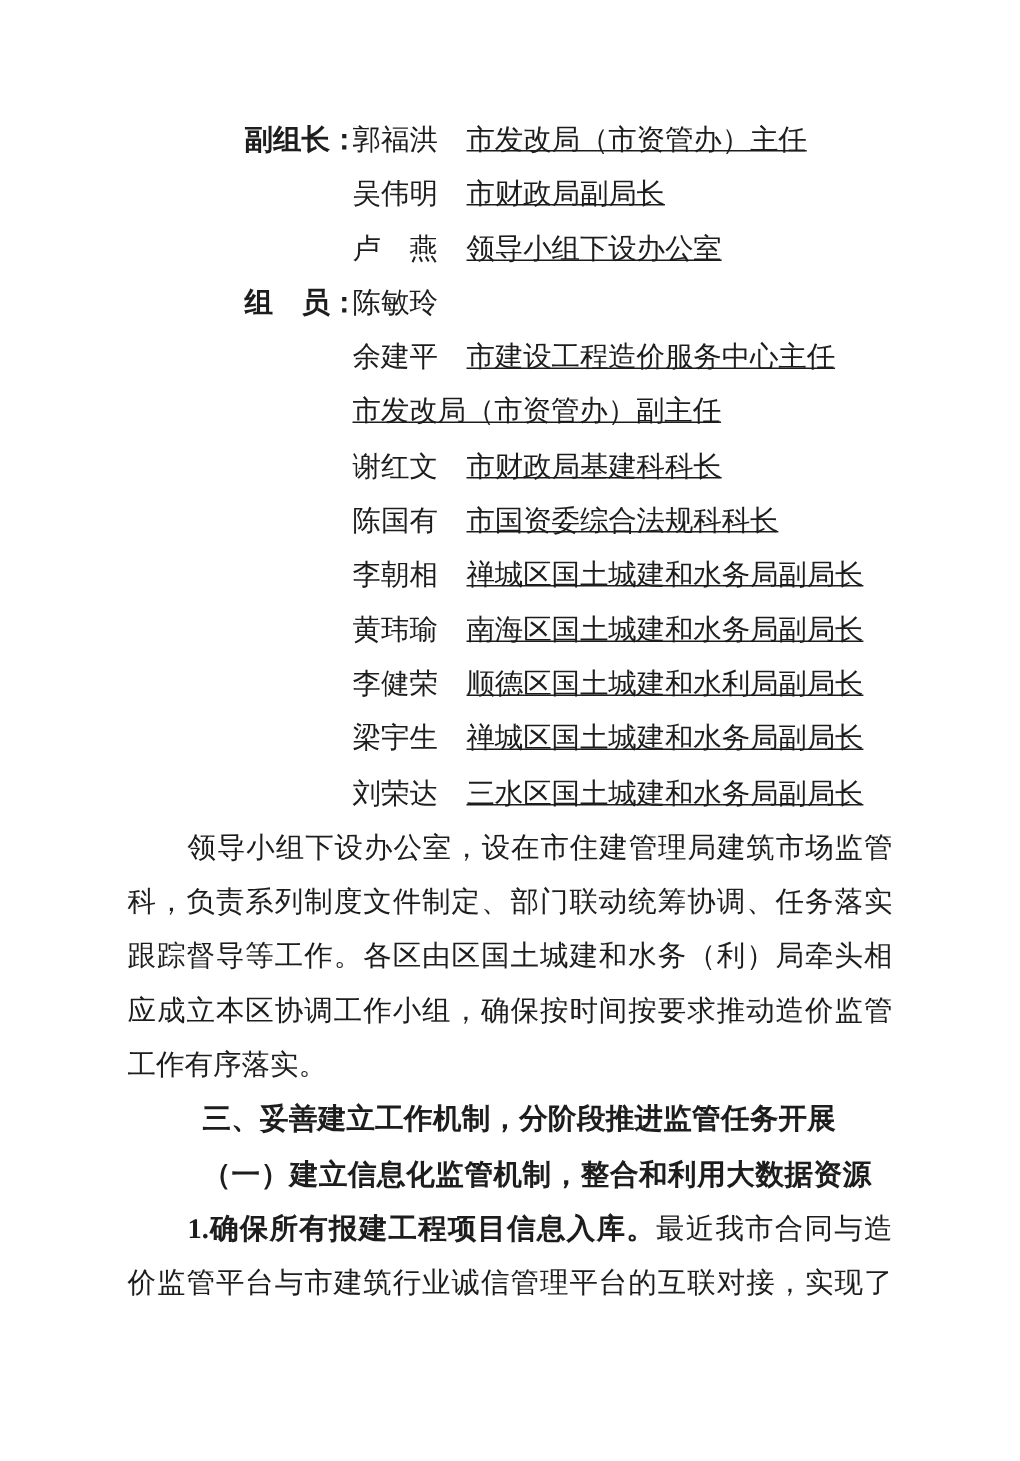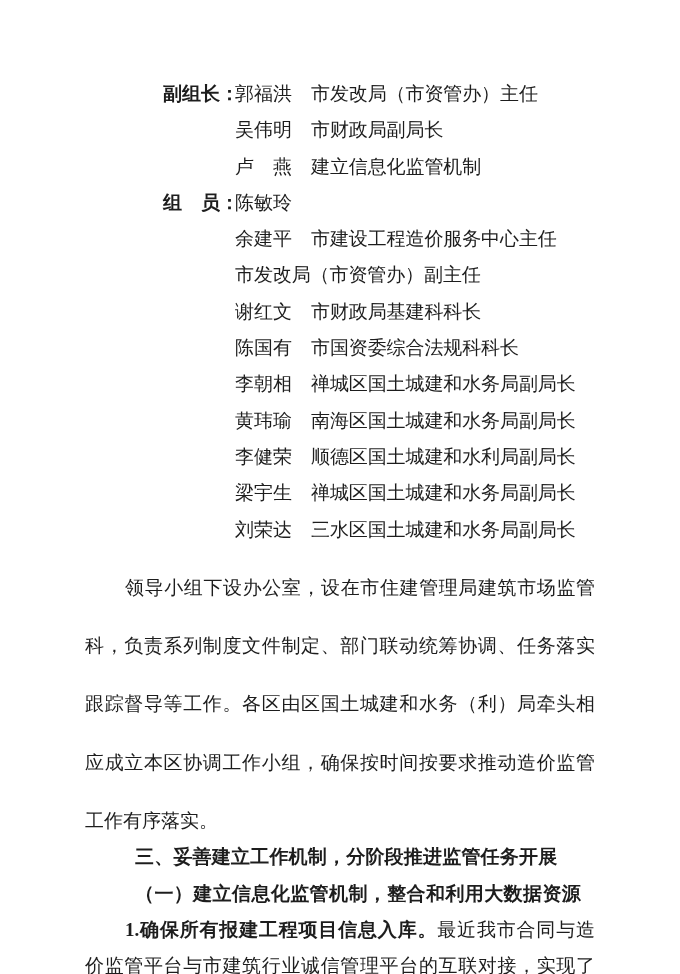--- a/index.html
+++ b/index.html
@@ -29,23 +29,23 @@
   .roster-row { display: flex; padding-left: 50px; }
   .roster-label {
     width: 72px;
     font-weight: 700;
     font-family: "Liberation Sans", "DejaVu Sans", sans-serif;
     white-space: nowrap;
     flex: 0 0 auto;
     margin-left: 28px;
   }
   .roster-name { width: 76px; flex: 0 0 auto; white-space: nowrap; }
-  .roster-title { flex: 1 1 auto; white-space: nowrap; letter-spacing: -0.1px; }
+  .roster-title { flex: 1 1 auto; white-space: nowrap; letter-spacing: -0.1px; text-decoration: underline; }
   
-  .para-line { text-align: justify; text-align-last: justify; margin-top: 22px; }
+  .para-line { text-align: justify; text-align-last: justify; }
   .para-line.first { text-indent: 40px; }
   .para-line.last { text-align: left; text-align-last: left; }
   
   .heading1 {
     padding-left: 50px;
     font-weight: 700;
     font-family: "Liberation Sans", "DejaVu Sans", sans-serif;
     letter-spacing: 0.2px;
     white-space: nowrap;
   }
@@ -72,21 +72,21 @@
       <span class="roster-title">市发改局（市资管办）主任</span>
     </div>
     <div class="line roster-row">
       <span class="roster-label"></span>
       <span class="roster-name">吴伟明</span>
       <span class="roster-title">市财政局副局长</span>
     </div>
     <div class="line roster-row">
       <span class="roster-label"></span>
       <span class="roster-name">卢　燕</span>
-      <span class="roster-title">建立信息化监管机制</span>
+      <span class="roster-title">领导小组下设办公室</span>
     </div>
 
     <div class="line roster-row">
       <span class="roster-label">组　员：</span>
       <span class="roster-name">陈敏玲</span>
     </div>
     <div class="line roster-row">
       <span class="roster-label"></span>
       <span class="roster-name">余建平</span>
       <span class="roster-title">市建设工程造价服务中心主任</span>

